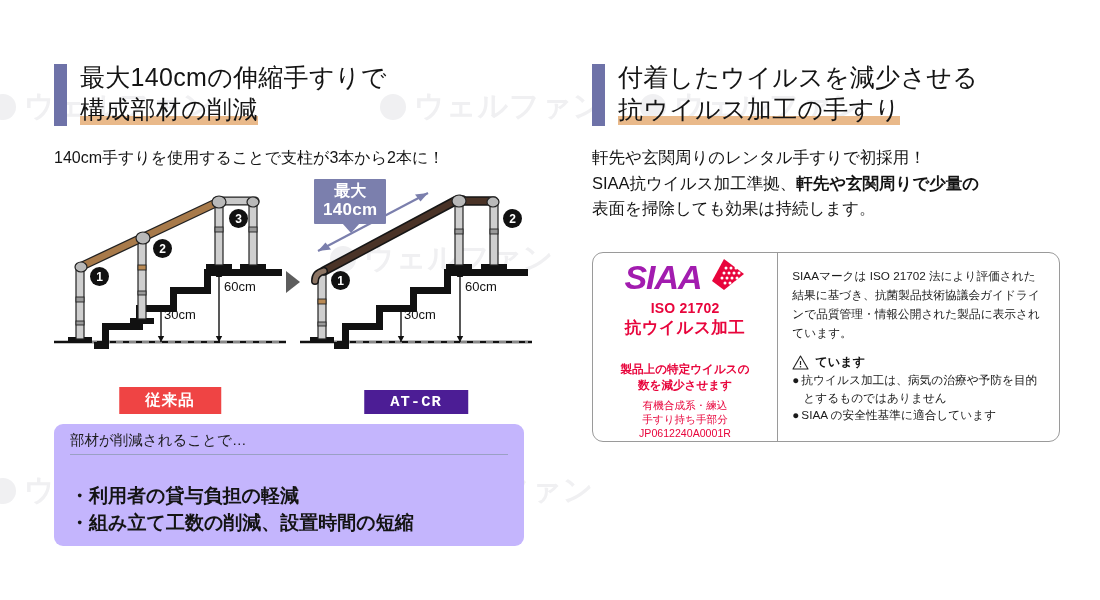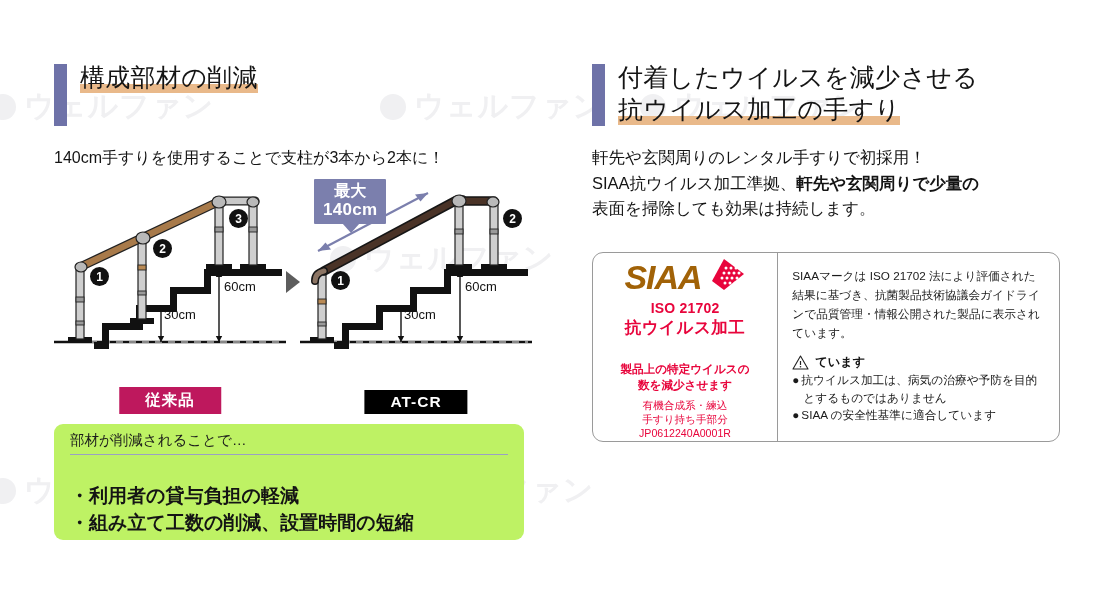--- a/index.html
+++ b/index.html
@@ -66,40 +66,40 @@
     width:0;height:0;border-left:14px solid #5d5d5d;
     border-top:11px solid transparent;border-bottom:11px solid transparent;
   }
   svg.stair { display:block; }
 
   .badge {
     position:absolute; bottom:-34px; left:50%; transform:translateX(-50%);
     padding:3px 26px; color:#fff; font-size:15.5px; font-weight:bold; letter-spacing:1px;
     text-align:center; white-space:nowrap;
   }
-  .badge-gray { background:#be185d; }
-  .badge-purple { background:#000000; }
+  .badge-gray { background:#ef4444; }
+  .badge-purple { background:#4c1d95;font-family:Liberation Mono, monospace; }
 
   .callout {
     position:absolute; left:14px; top:0px;
     background:#7b7fad; color:#fff; text-align:center;
     padding:3px 9px 5px; line-height:1.12; font-weight:bold;
     font-size:16px; border-radius:1px;
   }
   .callout .big { font-size:17px; letter-spacing:0.3px; }
   .callout::after{
     content:""; position:absolute; left:28px; bottom:-9px;
     width:0;height:0;border-left:9px solid transparent;border-right:9px solid transparent;
     border-top:10px solid #7b7fad;
   }
 
   
   .benefit {
     position:absolute; left:54px; top:424px; width:470px;
-    background:#bef264; border-radius:9px; padding:7px 16px 3px;
+    background:#c4b5fd; border-radius:9px; padding:7px 16px 9px;
   }
   .benefit-head {
     font-size:14.5px; color:#1b1b1b; padding-bottom:4px;
     border-bottom:1.6px solid #9aa0c4; margin-bottom:7px;
   }
   .benefit-list { font-size:19px; font-weight:bold; line-height:1.42; color:#141414;margin-top:28px; }
   .benefit-list div { white-space:nowrap; }
   .benefit-tail { text-align:right; font-size:15.5px; margin-top:2px; color:#141414; }
 
   
@@ -107,21 +107,21 @@
     position:absolute; left:592px; top:252px; width:468px; height:190px;
     border:1.3px solid #9a9a9a; border-radius:11px; background:#fff;
     display:flex; overflow:hidden;
   }
   .siaa-left {
     width:184px; flex:0 0 184px; padding:8px 6px 6px;
     display:flex; flex-direction:column; align-items:center; text-align:center;
   }
   .siaa-logo-row { display:flex; align-items:flex-start; justify-content:center; }
   .siaa-word {
-    font-size:34px; font-weight:bold; color:#a16207; letter-spacing:-1px;
+    font-size:34px; font-weight:bold; color:#a21caf; letter-spacing:-1px;
     font-style:italic; line-height:0.95; font-family:"Liberation Sans",sans-serif;
   }
   .siaa-iso { font-size:14px; font-weight:bold; color:#e8053c; margin-top:1px; letter-spacing:0.2px;}
   .siaa-kou { font-size:16.5px; font-weight:bold; color:#e8053c; margin-top:1px; letter-spacing:0.5px;}
   .siaa-desc { font-size:11.6px; font-weight:bold; color:#e8053c; margin-top:22px; line-height:1.35;}
   .siaa-code { font-size:10.6px; color:#e8053c; margin-top:6px; line-height:1.33;}
 
   .siaa-divider { width:1.3px; background:#9a9a9a; margin:0; }
   .siaa-right { flex:1; padding:13px 12px 8px 14px; }
   .siaa-para { font-size:11.7px; line-height:1.63; color:#1a1a1a; }
@@ -161,20 +161,21 @@
     </div>
 </div>
 
 <div class="page">
 
   <div class="col-left">
 
     <div class="heading">
       <div class="accent-bar"></div>
       <div class="heading-text">
+        <div>最大140cmの伸縮手すりで</div>
         <div><span class="hl-wrap">構成部材の削減</span></div>
       </div>
     </div>
 
     <div class="sub-left">140cm手すりを使用することで支柱が3本から2本に！</div>
 
     <div class="diagram">
 
       <div class="arrow-sep"></div>
 

